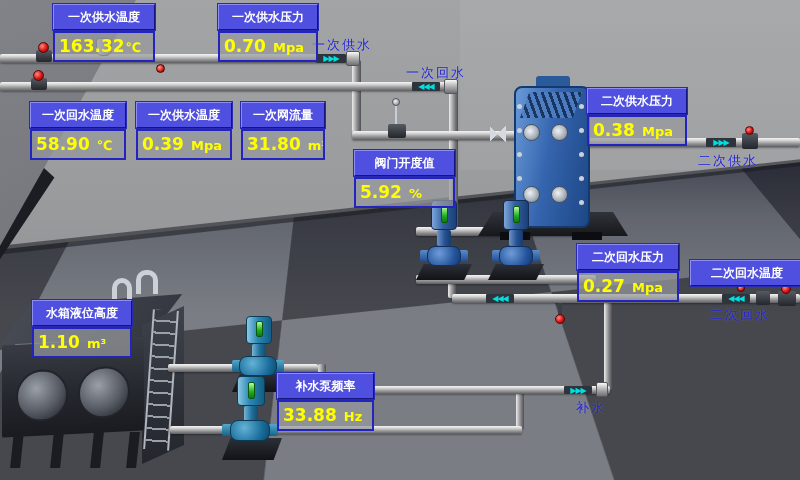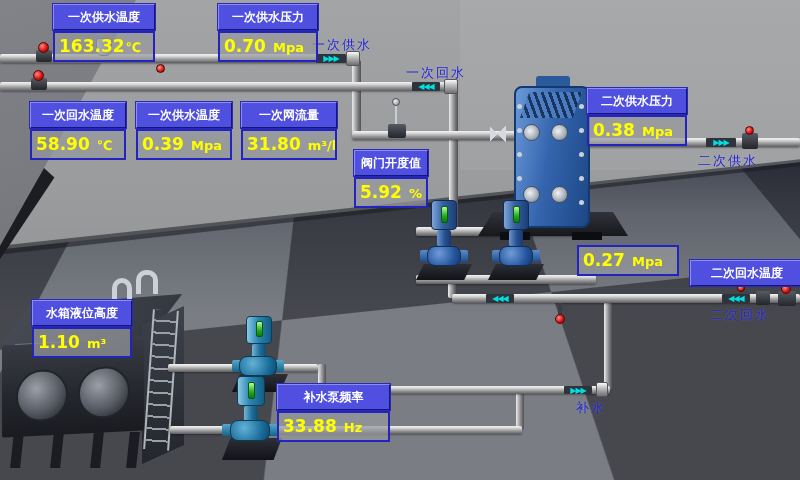--- a/index.html
+++ b/index.html
@@ -271,40 +271,41 @@
     <div class="inst-value"><span class="val">0.70</span><span class="unit">Mpa</span></div>
   </div>
   <div class="inst" style="left:30px;top:102px;width:96px">
     <div class="inst-title">一次回水温度</div>
     <div class="inst-value"><span class="val">58.90</span><span class="unit">℃</span></div>
   </div>
   <div class="inst" style="left:136px;top:102px;width:96px">
     <div class="inst-title">一次供水温度</div>
     <div class="inst-value"><span class="val">0.39</span><span class="unit">Mpa</span></div>
   </div>
-  <div class="inst" style="left:241px;top:102px;width:96px">
+  <div class="inst" style="left:241px;top:102px;width:84px">
     <div class="inst-title">一次网流量</div>
     <div class="inst-value"><span class="val">31.80</span><span class="unit">m³/h</span></div>
   </div>
-  <div class="inst" style="left:354px;top:150px;width:74px">
+  <div class="inst" style="left:354px;top:150px;width:101px">
     <div class="inst-title">阀门开度值</div>
     <div class="inst-value"><span class="val">5.92</span><span class="unit">%</span></div>
   </div>
   <div class="inst" style="left:587px;top:88px;width:100px">
     <div class="inst-title">二次供水压力</div>
     <div class="inst-value"><span class="val">0.38</span><span class="unit">Mpa</span></div>
   </div>
   <div class="inst" style="left:577px;top:244px;width:102px">
+    <div class="inst-title">二次回水压力</div>
     <div class="inst-value"><span class="val">0.27</span><span class="unit">Mpa</span></div>
   </div>
   <div class="inst" style="left:690px;top:260px;width:114px">
     <div class="inst-title">二次回水温度</div>
   </div>
   <div class="inst" style="left:32px;top:300px;width:100px">
     <div class="inst-title">水箱液位高度</div>
     <div class="inst-value"><span class="val">1.10</span><span class="unit">m³</span></div>
   </div>
-  <div class="inst" style="left:277px;top:384px;width:113px">
+  <div class="inst" style="left:277px;top:373px;width:97px">
     <div class="inst-title">补水泵频率</div>
     <div class="inst-value"><span class="val">33.88</span><span class="unit">Hz</span></div>
   </div>
 
 </div>
 
 </body></html>

